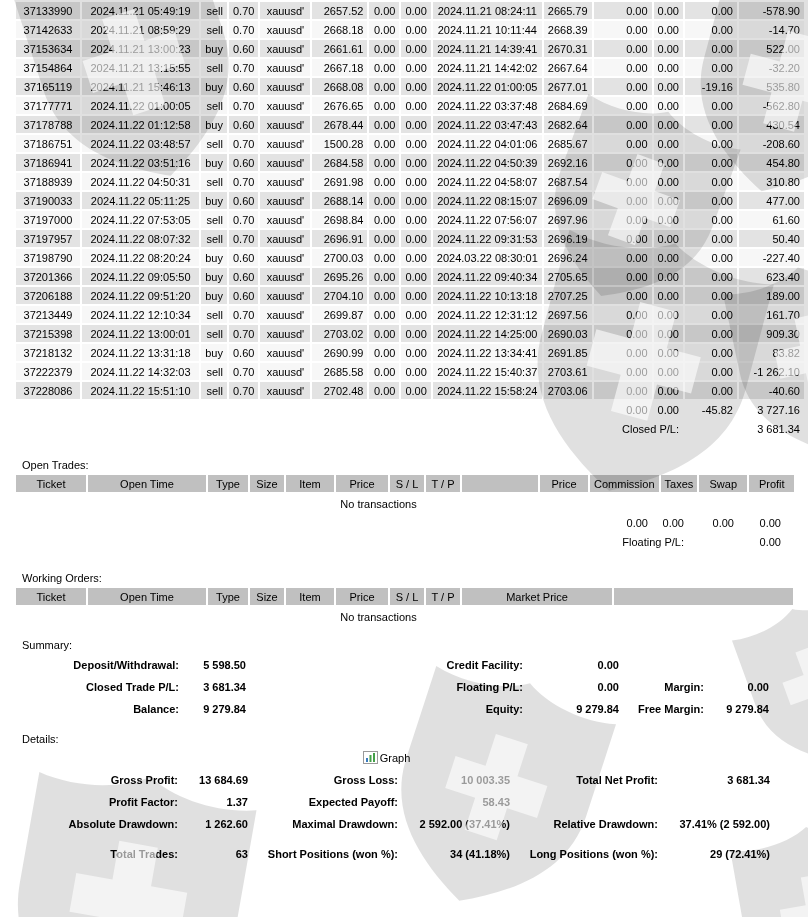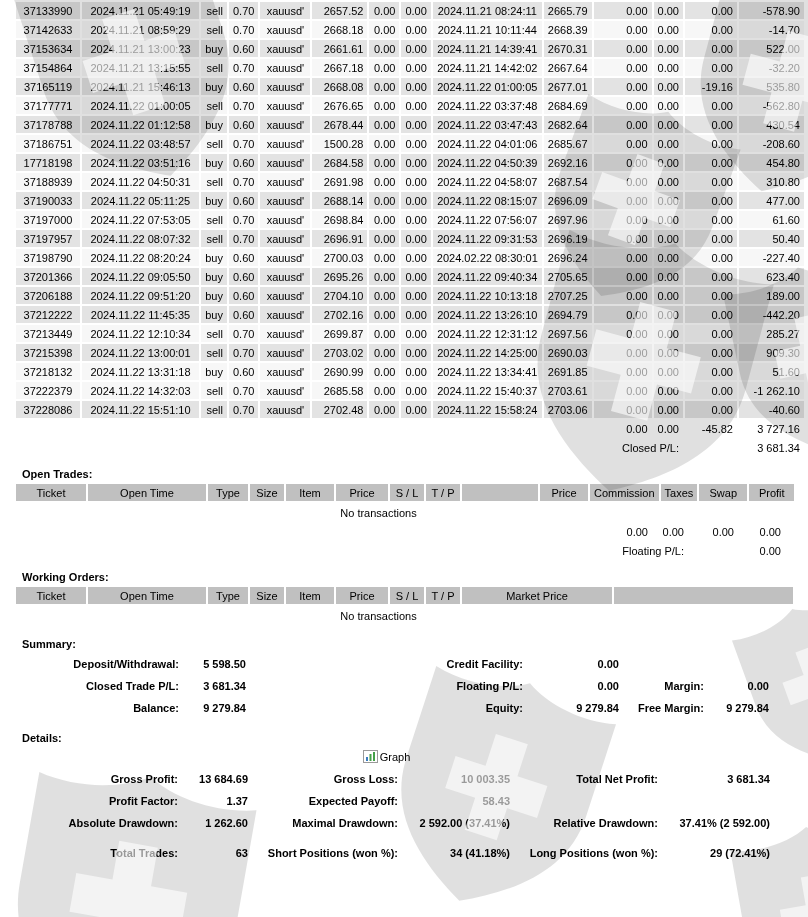--- a/index.html
+++ b/index.html
@@ -11,21 +11,21 @@
         font-family:"Liberation Sans","DejaVu Sans",sans-serif;font-size:11px;color:var(--ink);}
   table{border-collapse:separate;border-spacing:2px;table-layout:fixed;}
   td,th{padding:3px 4px 2px 4px;line-height:12px;white-space:nowrap;overflow:visible;font-weight:normal;}
   .trades{margin-left:14px;}
   .trades th{background:var(--header-bg);text-align:center;font-weight:normal;}
   tr.odd td{background:var(--row-odd);}
   tr.even td{background:var(--row-even);}
   td.c{text-align:center;} td.r{text-align:right;}
   tr.plain td{background:transparent;}
   .b{font-weight:bold;}
-  .section-title{font-weight:bold;margin:10px 0 2px 22px;}
+  .section-title{font-weight:normal;margin:20px 0 2px 22px;}
   .notrans{width:757px;text-align:center;margin:4px 0 2px 0;}
   .sumtable td{padding:4px 4px;}
   .sumtable{margin-left:14px;}
   .graphline{width:773px;text-align:center;margin:6px 0 2px 0;}
   .graphline .gicon{display:inline-block;vertical-align:-2px;margin-right:2px;}
   tr.gap td{padding-top:12px;}
   
   .wm{position:absolute;pointer-events:none;z-index:10;}
 </style>
 </head>
@@ -173,21 +173,21 @@
           <td class="r">0.00</td>
           <td class="r">0.00</td>
           <td class="c">2024.11.22 04:01:06</td>
           <td class="r">2685.67</td>
           <td class="r">0.00</td>
           <td class="r">0.00</td>
           <td class="r">0.00</td>
           <td class="r">-208.60</td>
         </tr>
         <tr class="odd">
-          <td class="c">17718198</td>
+          <td class="c">37186941</td>
           <td class="c">2024.11.22 03:51:16</td>
           <td class="r">buy</td>
           <td class="r">0.60</td>
           <td class="c">xauusd'</td>
           <td class="r">2684.58</td>
           <td class="r">0.00</td>
           <td class="r">0.00</td>
           <td class="c">2024.11.22 04:50:39</td>
           <td class="r">2692.16</td>
           <td class="r">0.00</td>
@@ -261,21 +261,21 @@
         </tr>
         <tr class="even">
           <td class="c">37198790</td>
           <td class="c">2024.11.22 08:20:24</td>
           <td class="r">buy</td>
           <td class="r">0.60</td>
           <td class="c">xauusd'</td>
           <td class="r">2700.03</td>
           <td class="r">0.00</td>
           <td class="r">0.00</td>
-          <td class="c">2024.02.22 08:30:01</td>
+          <td class="c">2024.03.22 08:30:01</td>
           <td class="r">2696.24</td>
           <td class="r">0.00</td>
           <td class="r">0.00</td>
           <td class="r">0.00</td>
           <td class="r">-227.40</td>
         </tr>
         <tr class="odd">
           <td class="c">37201366</td>
           <td class="c">2024.11.22 09:05:50</td>
           <td class="r">buy</td>
@@ -300,51 +300,35 @@
           <td class="r">2704.10</td>
           <td class="r">0.00</td>
           <td class="r">0.00</td>
           <td class="c">2024.11.22 10:13:18</td>
           <td class="r">2707.25</td>
           <td class="r">0.00</td>
           <td class="r">0.00</td>
           <td class="r">0.00</td>
           <td class="r">189.00</td>
         </tr>
-        <tr class="odd">
-          <td class="c">37212222</td>
-          <td class="c">2024.11.22 11:45:35</td>
-          <td class="r">buy</td>
-          <td class="r">0.60</td>
-          <td class="c">xauusd'</td>
-          <td class="r">2702.16</td>
-          <td class="r">0.00</td>
-          <td class="r">0.00</td>
-          <td class="c">2024.11.22 13:26:10</td>
-          <td class="r">2694.79</td>
-          <td class="r">0.00</td>
-          <td class="r">0.00</td>
-          <td class="r">0.00</td>
-          <td class="r">-442.20</td>
-        </tr>
         <tr class="even">
           <td class="c">37213449</td>
           <td class="c">2024.11.22 12:10:34</td>
           <td class="r">sell</td>
           <td class="r">0.70</td>
           <td class="c">xauusd'</td>
           <td class="r">2699.87</td>
           <td class="r">0.00</td>
           <td class="r">0.00</td>
           <td class="c">2024.11.22 12:31:12</td>
           <td class="r">2697.56</td>
           <td class="r">0.00</td>
           <td class="r">0.00</td>
           <td class="r">0.00</td>
-          <td class="r">285.27</td>
+          <td class="r">161.70</td>
         </tr>
         <tr class="odd">
           <td class="c">37215398</td>
           <td class="c">2024.11.22 13:00:01</td>
           <td class="r">sell</td>
           <td class="r">0.70</td>
           <td class="c">xauusd'</td>
           <td class="r">2703.02</td>
           <td class="r">0.00</td>
           <td class="r">0.00</td>
@@ -362,21 +346,21 @@
           <td class="r">0.60</td>
           <td class="c">xauusd'</td>
           <td class="r">2690.99</td>
           <td class="r">0.00</td>
           <td class="r">0.00</td>
           <td class="c">2024.11.22 13:34:41</td>
           <td class="r">2691.85</td>
           <td class="r">0.00</td>
           <td class="r">0.00</td>
           <td class="r">0.00</td>
-          <td class="r">51.60</td>
+          <td class="r">83.82</td>
         </tr>
         <tr class="even">
           <td class="c">37222379</td>
           <td class="c">2024.11.22 14:32:03</td>
           <td class="r">sell</td>
           <td class="r">0.70</td>
           <td class="c">xauusd'</td>
           <td class="r">2685.58</td>
           <td class="r">0.00</td>
           <td class="r">0.00</td>

